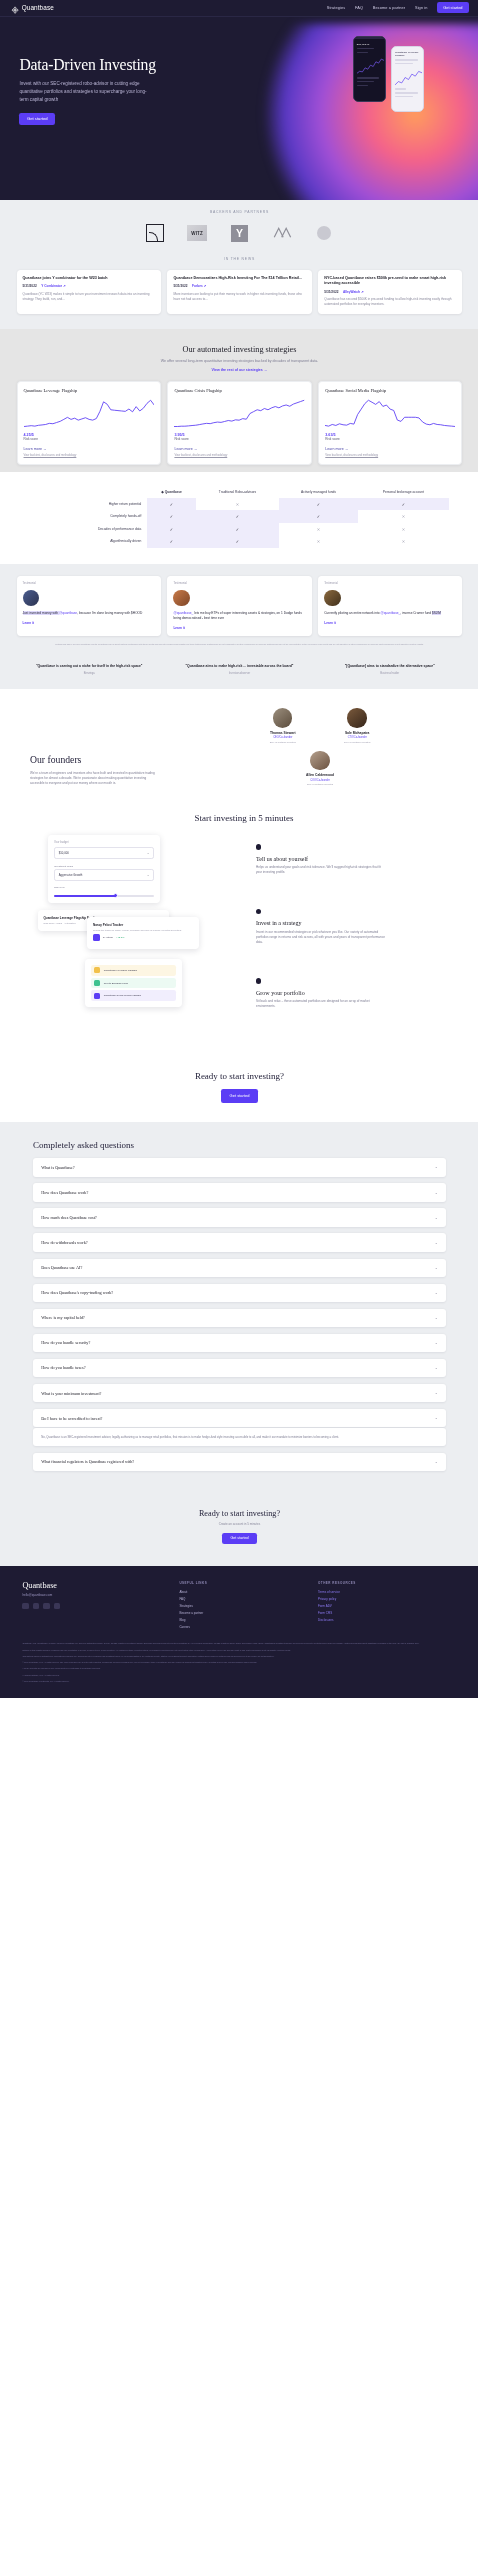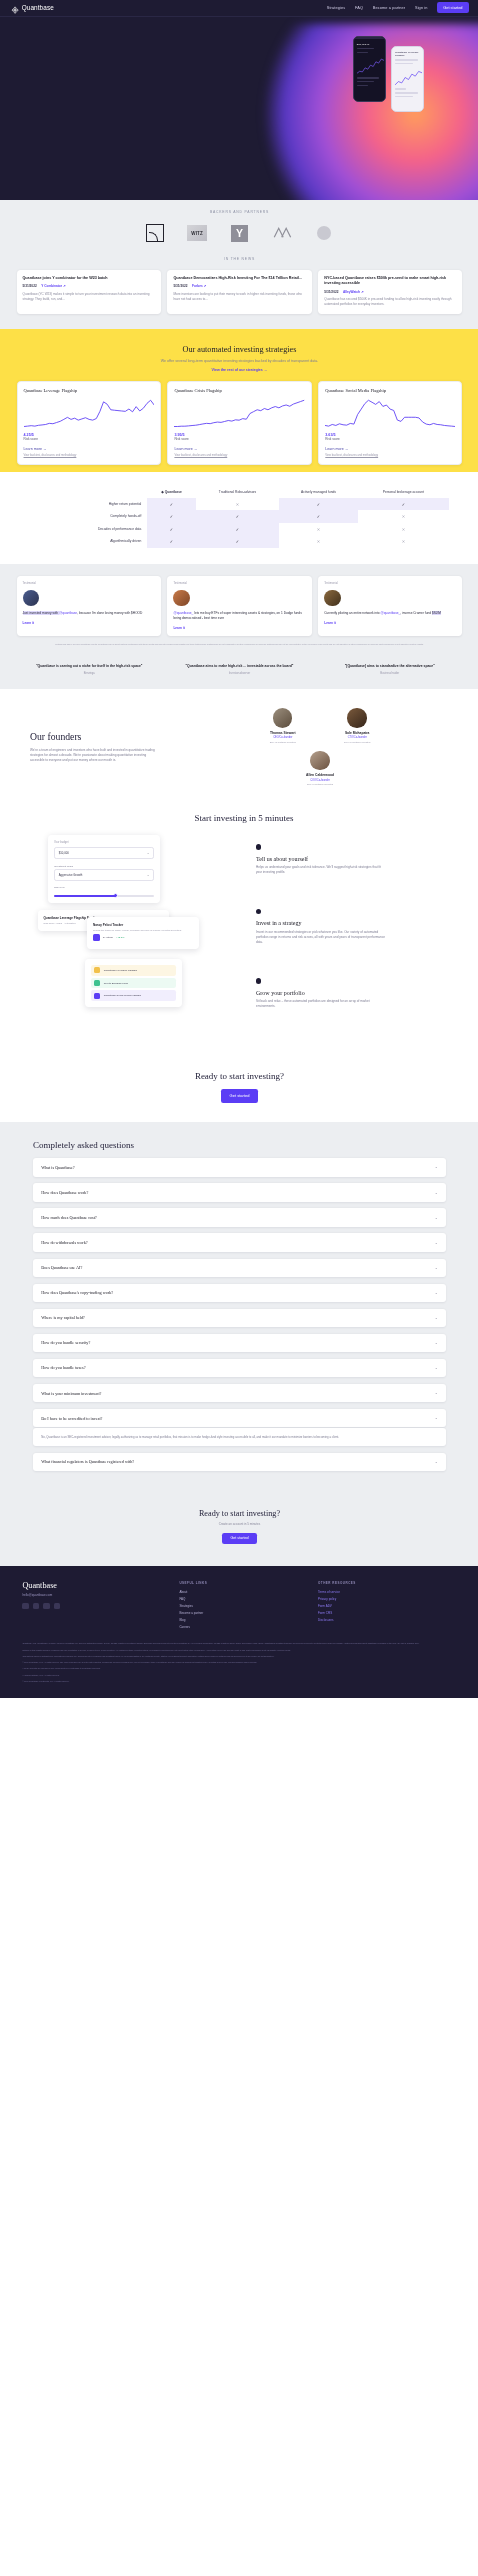--- a/index.html
+++ b/index.html
@@ -85,21 +85,21 @@
     flex:1; background:#fff; border-radius:3.7px; padding:6px 6px 6.7px;
     box-shadow:0 0.7px 2.2px rgba(20,20,40,.08);
   }
   .news-title { font-size:3.7px; font-weight:bold; line-height:1.5; color:#22212b; }
   .news-meta { display:flex; gap:4.5px; align-items:center; margin:3px 0 3.7px; }
   .news-date { font-size:3.2px; color:#3a3950; font-weight:bold;}
   .news-src { font-size:3.2px; color:#5b3df5; font-weight:bold; }
   .news-body { font-size:3.1px; color:#8a899c; line-height:1.6; }
 
   
-  .strategies { background:#fde047; padding: 16.5px 0 7.5px; }
+  .strategies { background:#e5e5e5; padding: 16.5px 0 7.5px; }
   h2.sec-title { text-align:center; font-size:8.2px; font-weight:400; color:#22212b; }
   .sec-sub { text-align:center; font-size:3.6px; color:#7e7d93; margin-top:4.5px; }
   .sec-link { display:block; text-align:center; font-size:3.6px; color:#5b3df5; margin-top:5.2px; text-decoration:none; font-weight:bold;}
   .strat-grid { display:flex; gap:6.7px; justify-content:center; padding: 9px 16.5px 0; }
   .strat-card { flex:1; background:#fff; border-radius:3.7px; border:0.7px solid #eceef1;
       box-shadow:0 0.7px 3px rgba(20,20,40,.07); padding:6px 6px 6.7px; }
   .strat-name { font-family:"Liberation Serif",serif; font-size:4.5px; color:#22212b; }
   .strat-chart { height:30px; margin:5.2px 0 4.5px; }
   .strat-score { font-size:3.7px; color:#5b3df5; font-weight:bold; }
   .strat-score-lbl { font-size:3.1px; color:#55546b; margin-top:0.7px; }
@@ -131,21 +131,21 @@
   .test-quote .at { color:#5b3df5; }
   .test-cta { font-size:3.2px; color:#5b3df5; margin-top:5.2px; font-weight:bold;}
   .disclaim { font-size:2px; color:#a3a2b3; line-height:1.55; margin-top:6.7px; text-align:center; }
 
   .press-row { display:flex; gap:10.5px; padding:7.5px 19.4px 13.5px; background:#eceef1; }
   .press { flex:1; text-align:center; }
   .press-q { font-size:3.4px; font-weight:bold; color:#22212b; line-height:1.5; }
   .press-n { font-size:2.7px; color:#9a99ac; margin-top:3px; }
 
   
-  .founders { background:#fff; padding:19.4px 16.5px 19.4px; display:flex; align-items:center; }
+  .founders { background:#fff; padding:19.4px 16.5px 19.4px; display:flex; align-items:flex-end; }
   .f-left { width:161px; padding-left:13.5px; }
   .f-left h2 { font-family:"Liberation Serif",serif; font-size:9.7px; font-weight:400; }
   .f-left p { font-size:3.1px; color:#7e7d93; line-height:1.7; margin-top:5.2px; width:127px;}
   .f-right { flex:1; }
   .f-row { display:flex; justify-content:center; gap:19.4px; }
   .f-row.second { margin-top:7.5px; }
   .f-card { width:55px; text-align:center; }
   .f-av { width:19.4px; height:19.4px; border-radius:50%; margin:0 auto 3px; }
   .fa1{background:linear-gradient(140deg,#9c8f7e,#5b4c3c)}
   .fa2{background:linear-gradient(140deg,#7b5a3c,#35251a)}
@@ -282,20 +282,25 @@
           <svg viewBox="0 0 40 28" width="27" height="21">
               <polyline fill="none" stroke="#5b3df5" stroke-width="1" points="0,25 5,20 10,22 15,14 20,17 25,9 30,12 35,5 40,7"></polyline>
             </svg>
         </div>
         <div class="ph-line w45"></div>
           <div class="ph-line w90"></div>
           <div class="ph-line w70"></div>
       </div>
     </div>
   </div>
+  <div class="hero-inner">
+    <h1 class="serif">Data-Driven Investing</h1>
+    <p>Invest with our SEC-registered robo-advisor in cutting edge quantitative portfolios and strategies to supercharge your long-term capital growth</p>
+    <button class="cta">Get started</button>
+  </div>
 </div>
 
 <div class="backers">
   <div class="sec-eyebrow">BACKERS AND PARTNERS</div>
   <div class="logo-row">
     <div class="logo-box">
         <div class="lg-naval"></div>
       </div>
     <div class="logo-box">
         <div class="lg-witz">WITZ</div>

